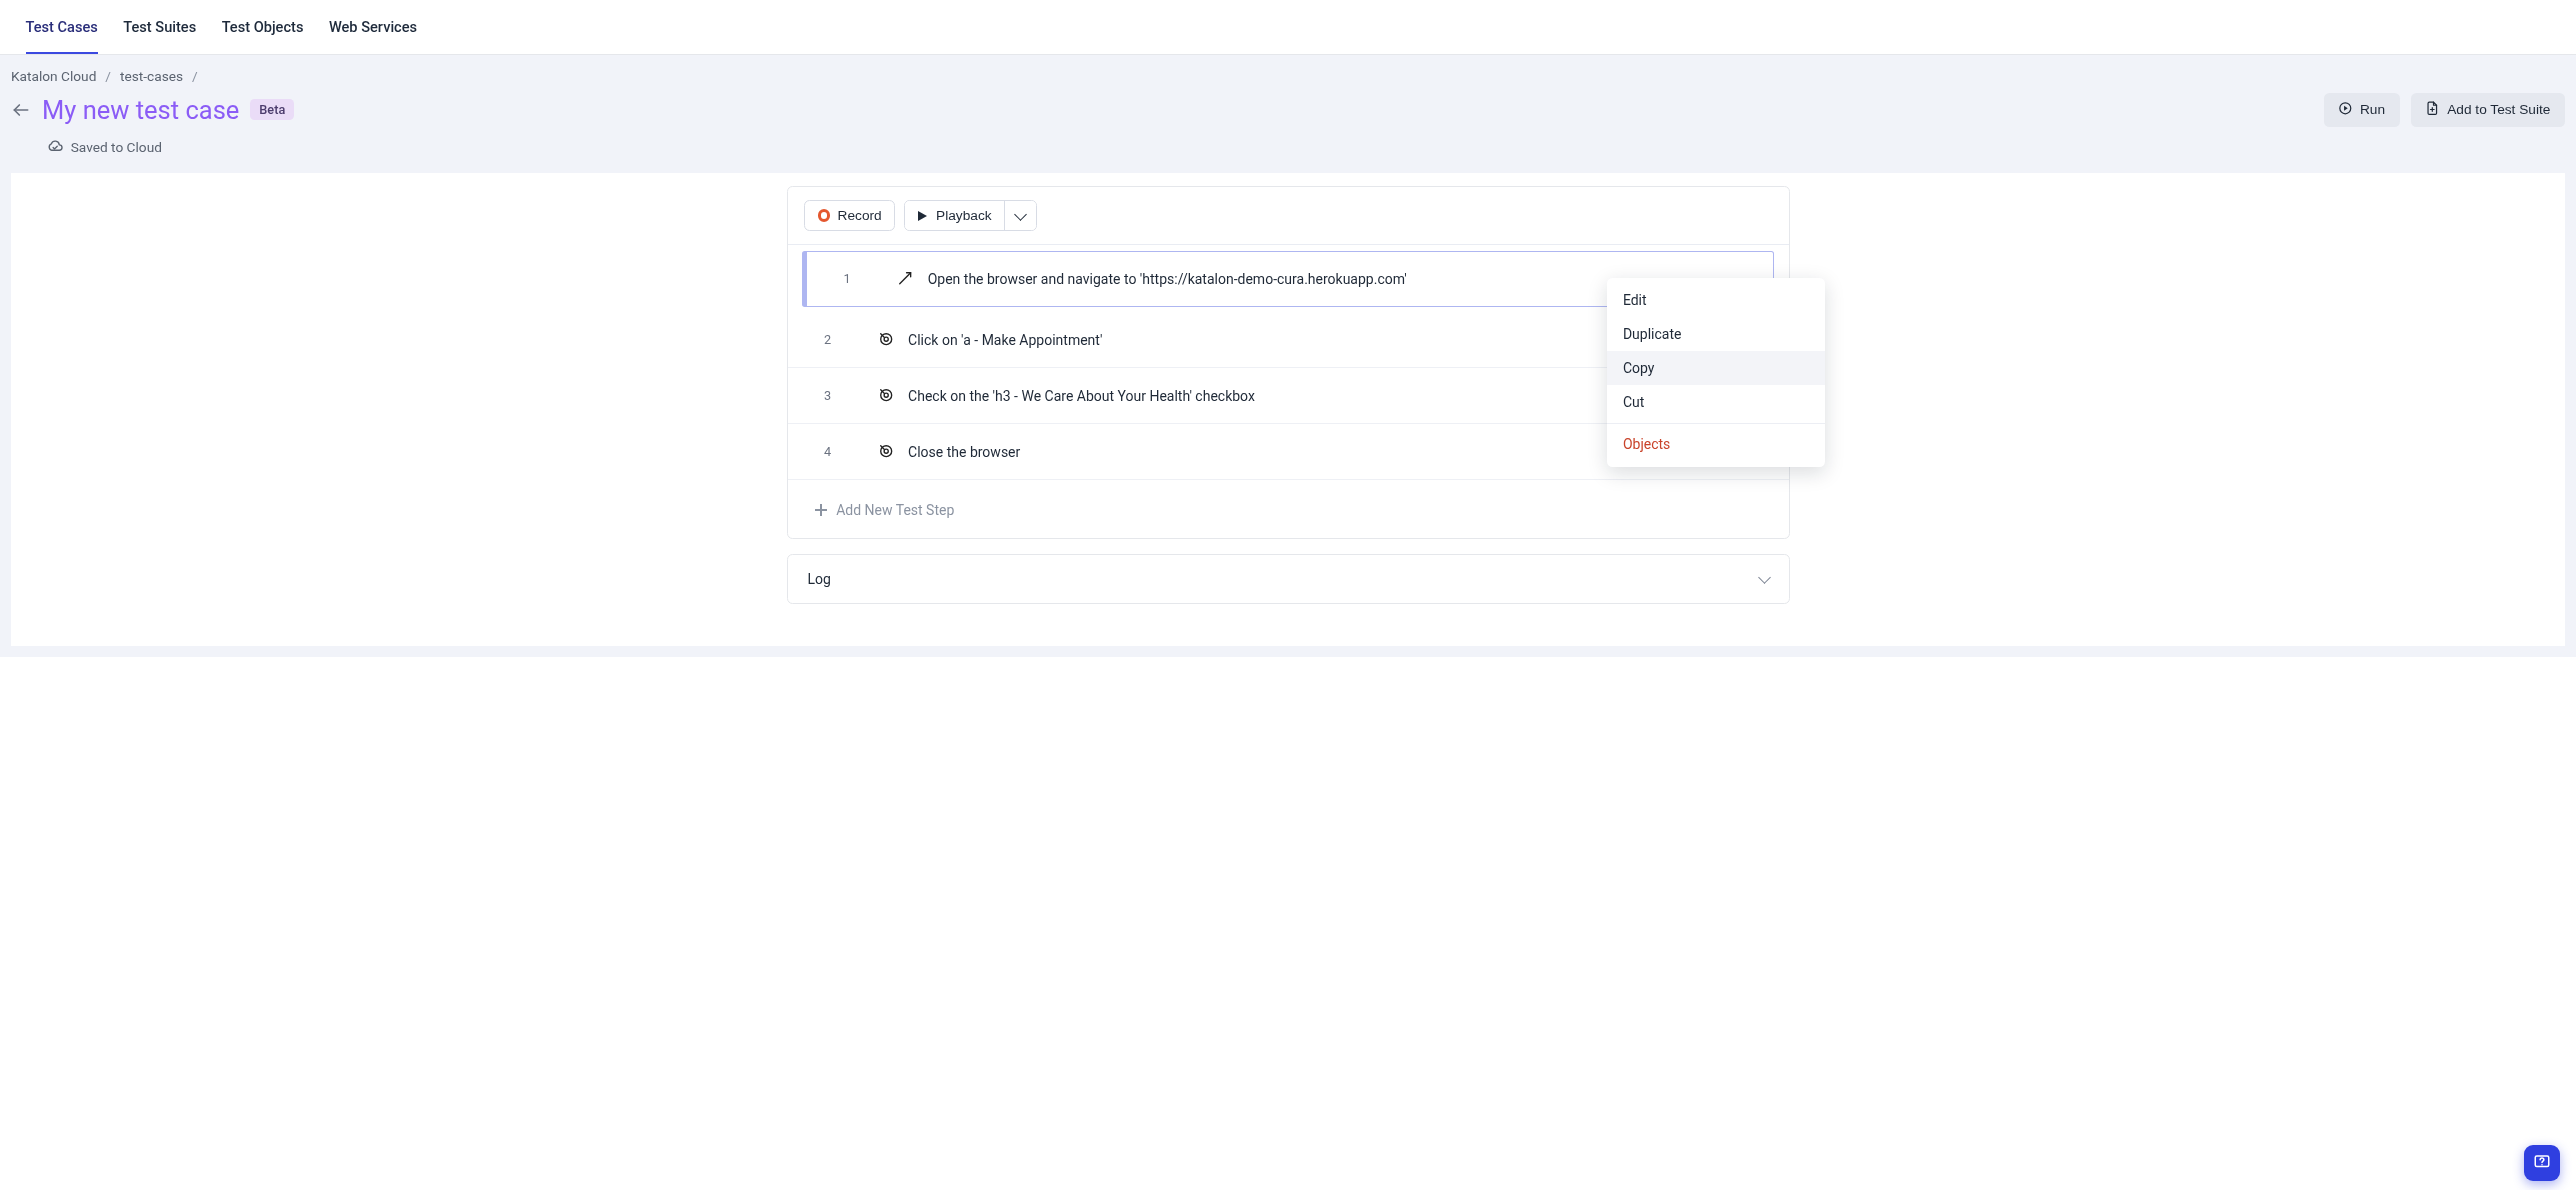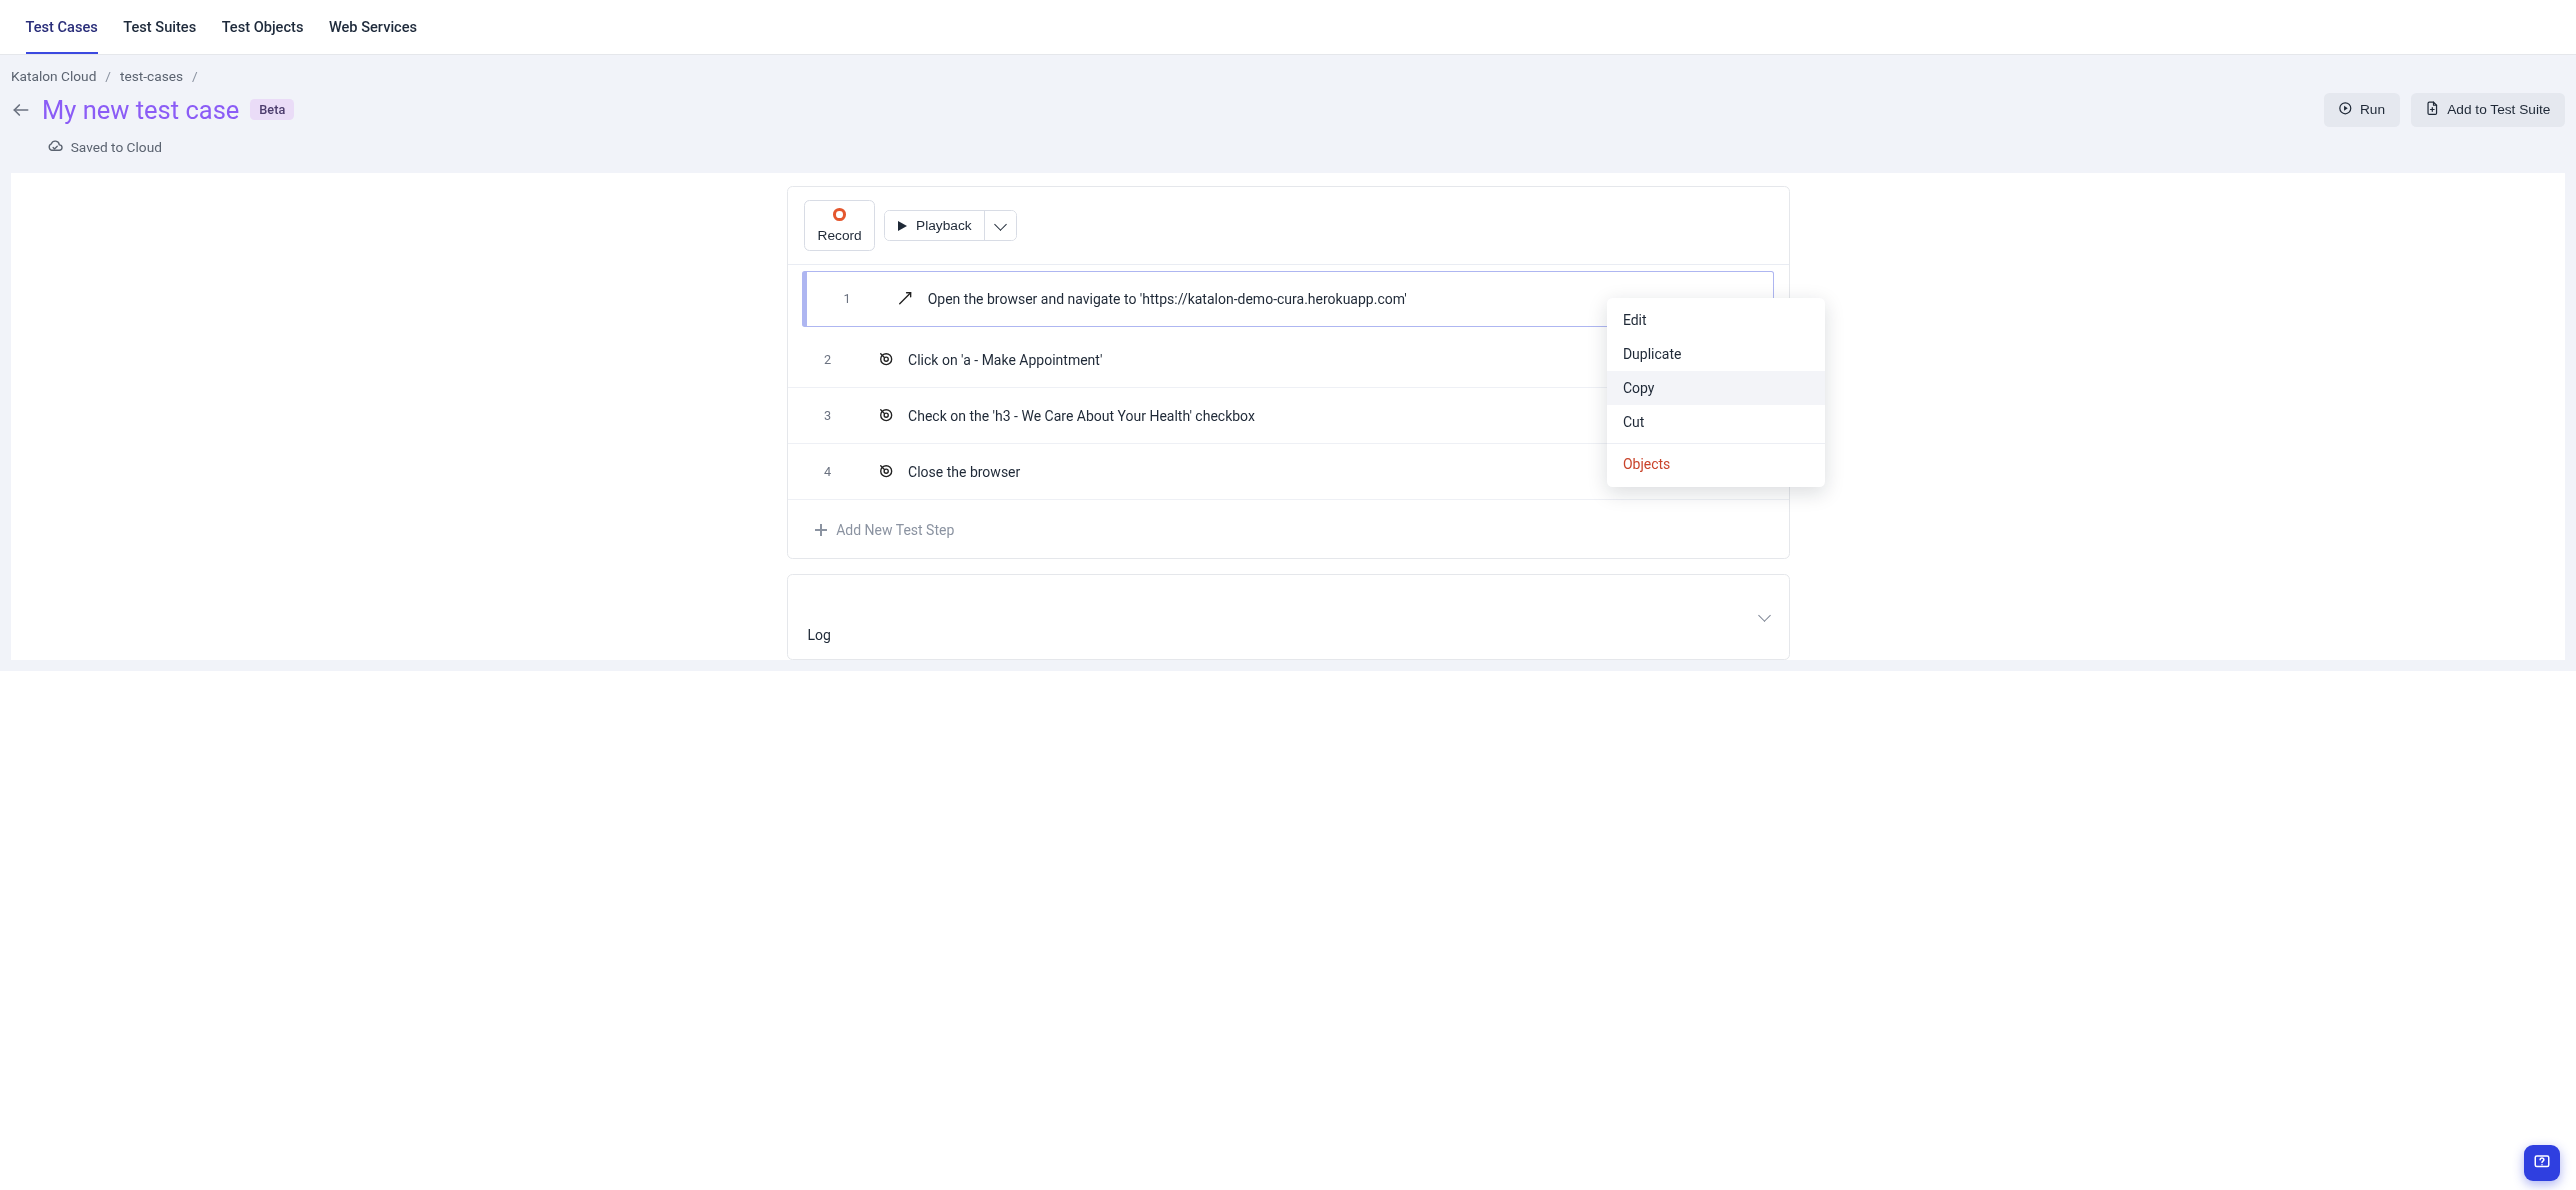--- a/index.html
+++ b/index.html
@@ -151,21 +151,20 @@
     align-items: center;
     gap: 7.3px;
     background: #ffffff;
     border: 0.9px solid #d8dce5;
     border-radius: 5.5px;
     padding: 7.3px 12.7px;
     font-size: 13.7px;
     font-weight: 500;
     color: #1f2937;
     cursor: pointer;
-    flex-direction: column;
   }
   .btn-outline .rec-dot {
     width: 12.7px; height: 12.7px; border-radius: 50%;
     background: #ffffff;
     border: 3.6px solid #e4572e;
     box-sizing: border-box;
   }
   .btn-split {
     display: inline-flex;
     border: 0.9px solid #d8dce5;
@@ -452,21 +451,21 @@
 
         </div>
 
         <div class="add-step-row">
           <span class="plus-icon"></span>
           <span>Add New Test Step</span>
         </div>
       </div>
 
       <div class="card log-card">
-        <span style="font-size:14px;margin-top:36px;">Log</span>
+        <span style="font-size:14px;">Log</span>
         <span class="chev-down"></span>
       </div>
 
     </div>
   </div>
 </div>
 
 <div class="help-fab">
   <span>
     <svg viewBox="0 0 24 24" fill="none" stroke="currentColor" stroke-width="2" stroke-linecap="round" stroke-linejoin="round">

